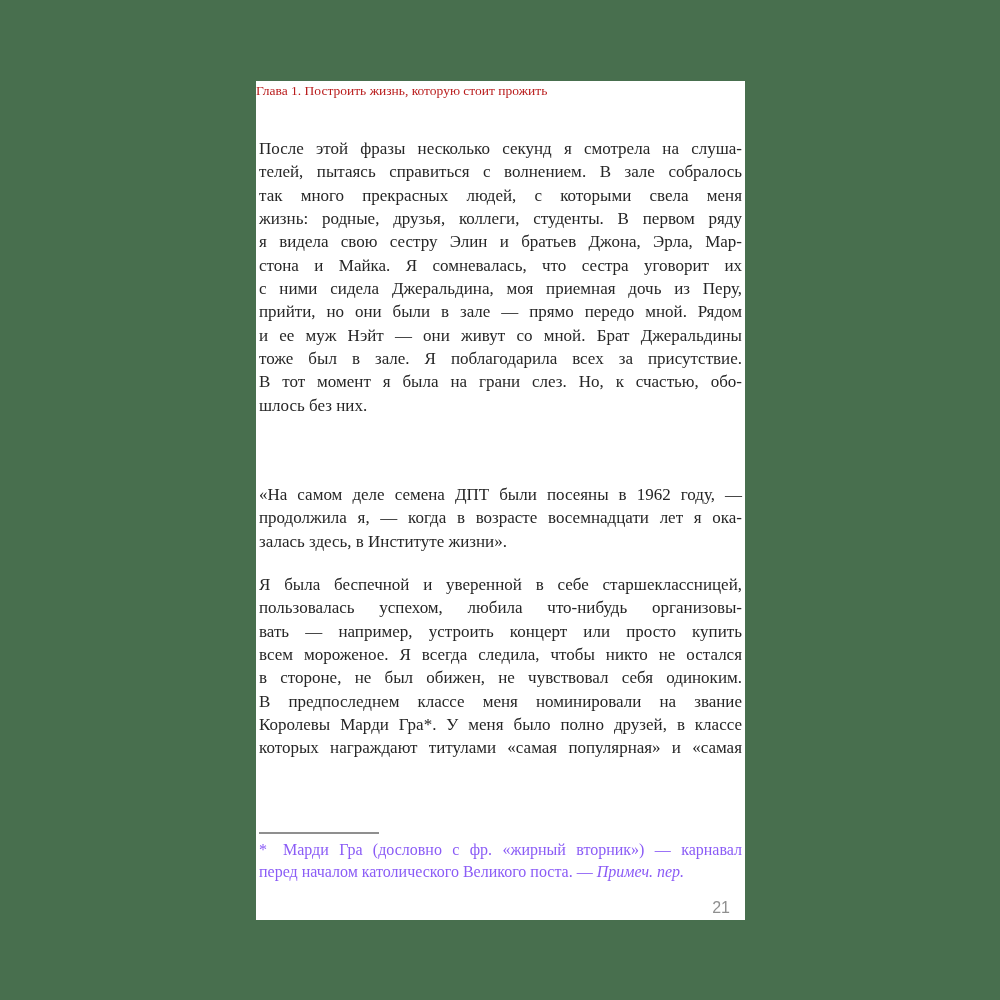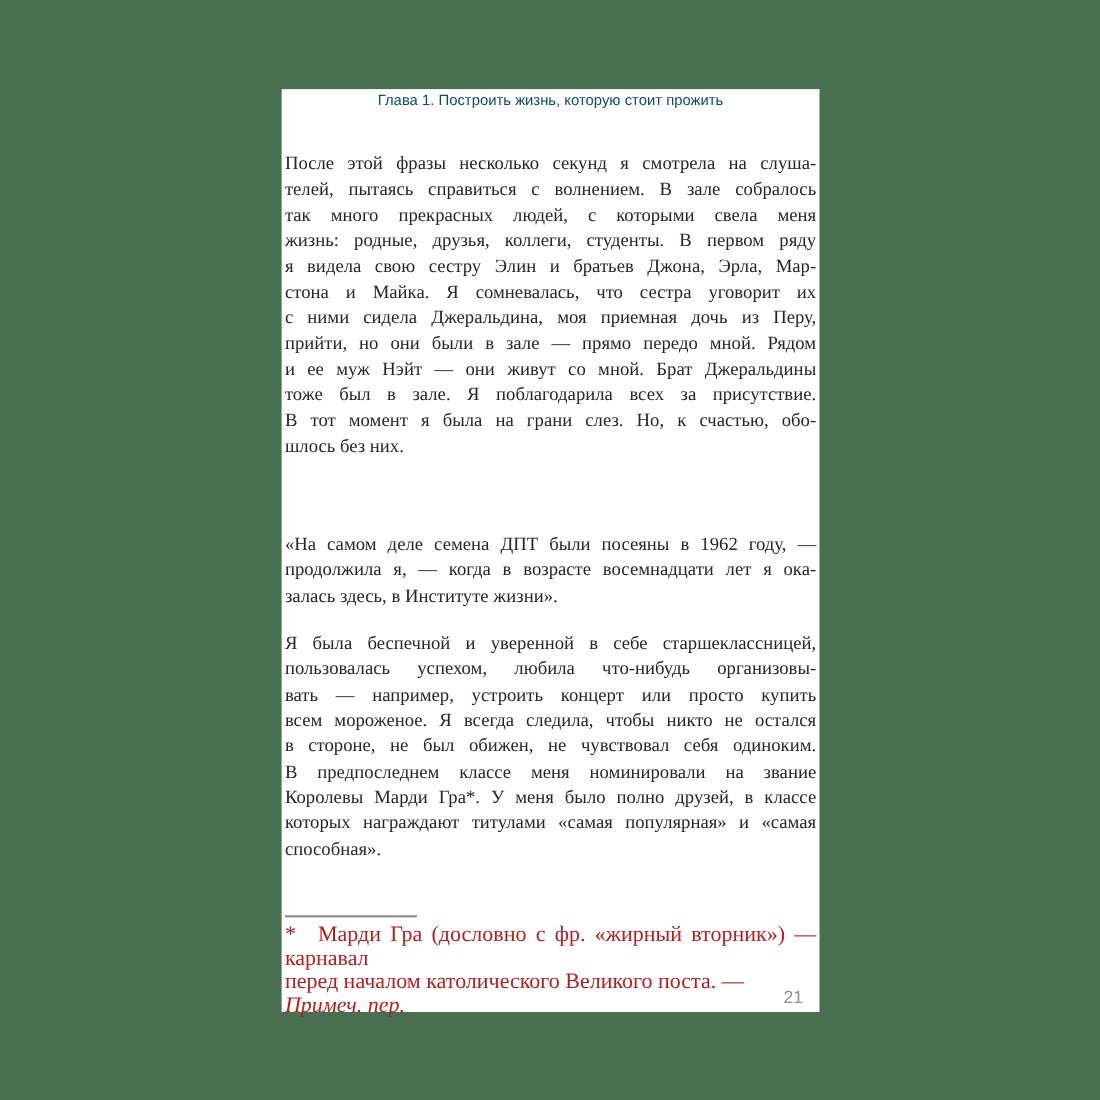--- a/index.html
+++ b/index.html
@@ -21,24 +21,24 @@
     width: 489px;
     height: 839px;
     background: #ffffff;
     color: #262626;
   }
   .running-header {
     position: absolute;
     top: 2px;
     left: 0;
     right: 0;
-    text-align: center;
-    font-family: Liberation Sans, sans-serif;
+    text-align: left;
+    font-family: Liberation Serif, serif;
     font-size: 13.5px;
-    color: #0c4a6e;
+    color: #b91c1c;
   }
   .para {
     position: absolute;
     left: 3px;
     width: 483px;
     font-size: 17px;
     line-height: 23.33px;
     color: #262626;
     hyphens: none;
   }
@@ -70,23 +70,23 @@
     left: 3px;
     width: 120px;
     height: 2px;
     background: #8f8f8f;
   }
   .footnote {
     position: absolute;
     top: 758px;
     left: 3px;
     width: 483px;
-    font-size: 20px;
+    font-size: 16px;
     line-height: 21.5px;
-    color: #b91c1c;
+    color: #8b5cf6;
   }
   .fn-line.justify {
     text-align: justify;
     text-align-last: justify;
   }
   .italic {
     font-style: italic;
   }
   .page-number {
     position: absolute;
@@ -128,21 +128,20 @@
 
   <div class="para p3">
       <div class="line">Я была беспечной и уверенной в себе старшеклассницей,</div>
       <div class="line">пользовалась успехом, любила что-нибудь организовы-</div>
       <div class="line">вать — например, устроить концерт или просто купить</div>
       <div class="line">всем мороженое. Я всегда следила, чтобы никто не остался</div>
       <div class="line">в стороне, не был обижен, не чувствовал себя одиноким.</div>
       <div class="line">В предпоследнем классе меня номинировали на звание</div>
       <div class="line">Королевы Марди Гра*. У меня было полно друзей, в классе</div>
       <div class="line">которых награждают титулами «самая популярная» и «самая</div>
-      <div class="line last">способная».</div>
     </div>
 
   <div class="footnote-divider"></div>
 
   <div class="footnote">
     <div class="fn-line justify">* Марди Гра (дословно с фр. «жирный вторник») — карнавал</div>
     <div class="fn-line">
       <span>перед началом католического Великого поста. — </span><span class="italic">Примеч. пер.</span>
     </div>
   </div>

